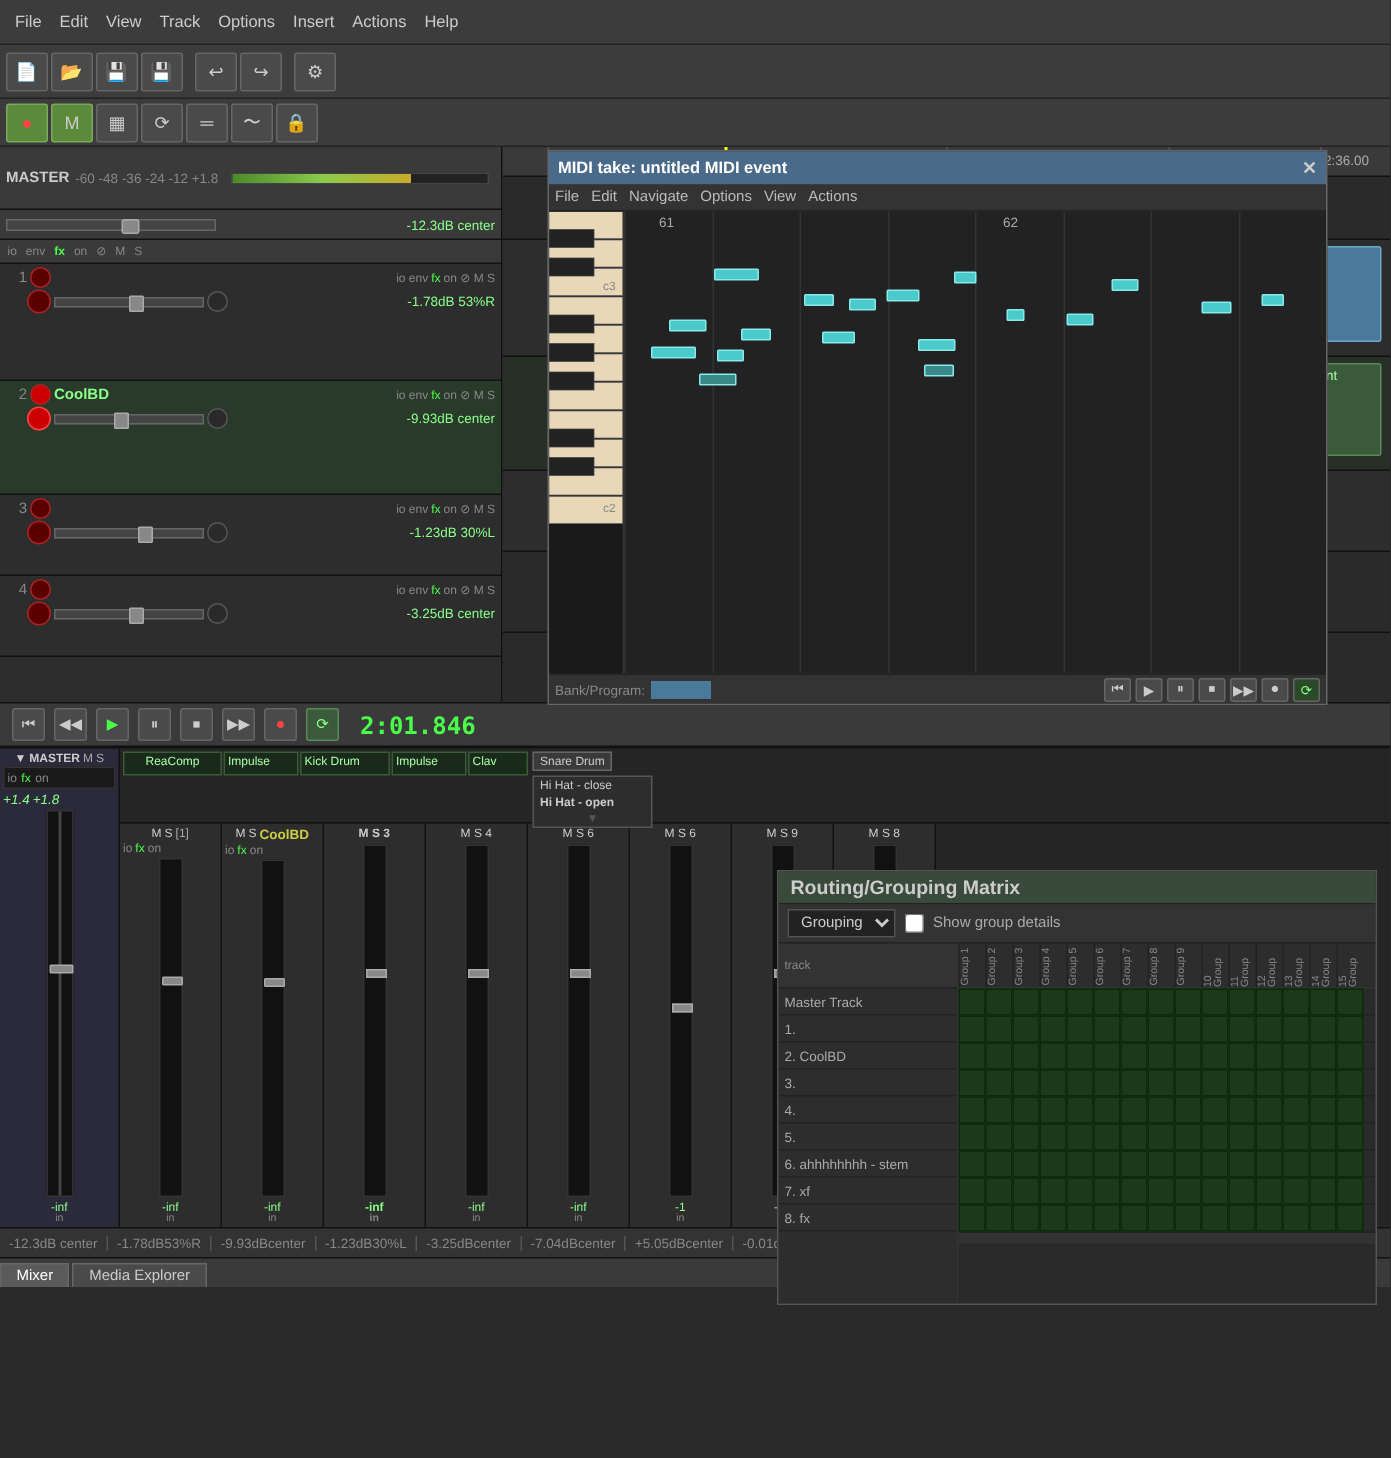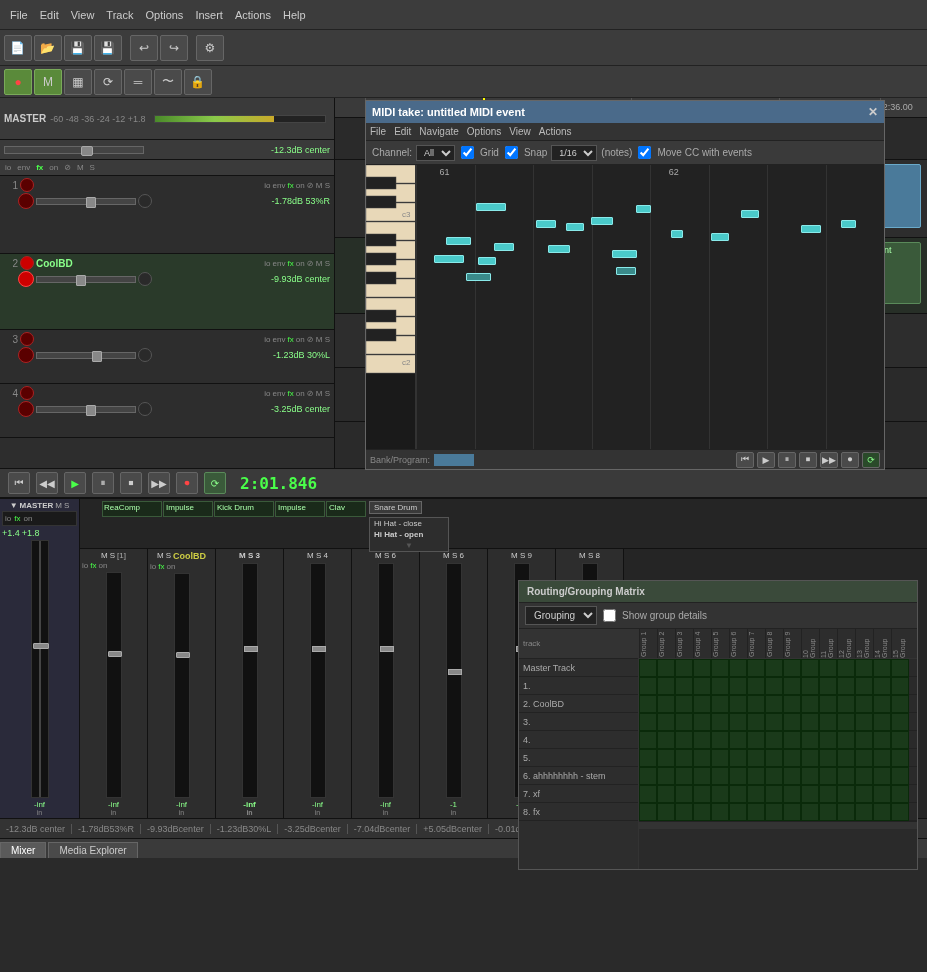--- a/index.html
+++ b/index.html
@@ -382,21 +382,21 @@
       border: 1px solid #555;
       z-index: 25;
       overflow: hidden;
     }
     #routing-titlebar {
       background: #3a4a3a;
       height: 22px;
       display: flex;
       align-items: center;
       padding: 0 8px;
-      font-size: 10px;
+      font-size: 13px;
       color: #ccc;
       font-weight: bold;
       border-bottom: 1px solid #222;
     }
     #routing-options {
       height: 26px;
       background: #333;
       display: flex;
       align-items: center;
       padding: 0 6px;
@@ -713,35 +713,35 @@
       <span style="font-size:8px;color:#aaa;">M</span>
       <span style="font-size:8px;color:#aaa;">S</span>
     </div>
     <div style="width:100%;background:#1a1a1a;border:1px solid #333;padding:2px;margin-bottom:2px;">
       <div style="font-size:8px;color:#888;display:flex;gap:3px;">
         <span>io</span>
         <span style="color:#4aff4a;">fx</span>
         <span>on</span>
       </div>
     </div>
-    <div style="display:flex;gap:2px;width:100%;">
+    <div style="display:flex;gap:2px;width:100%;font-style:italic;">
       <div style="font-size:9px;color:#8aff8a;">+1.4</div>
       <div style="font-size:9px;color:#8aff8a;">+1.8</div>
     </div>
 
     <div style="flex:1;width:18px;background:#111;border:1px solid #333;position:relative;margin:2px auto;">
       <div style="width:2px;background:#444;height:100%;margin:0 auto;"></div>
       <div style="position:absolute;width:16px;height:6px;background:#888;border:1px solid #aaa;left:1px;top:40%;border-radius:1px;"></div>
     </div>
     <div style="font-size:8px;color:#8aff8a;text-align:center;">-inf</div>
     <div style="font-size:7px;color:#888;text-align:center;">in</div>
   </div>
 
   <div style="position:absolute;top:0;left:80px;right:0;height:50px;background:#252525;border-bottom:1px solid #111;display:flex;gap:1px;padding:2px;">
-    <div style="min-width:60px;height:16px;background:#1a2a1a;border:1px solid #3a5a3a;font-size:8px;color:#aaffaa;padding:1px 1px;white-space:nowrap;overflow:hidden;margin-left:20px;">ReaComp</div>
+    <div style="min-width:60px;height:16px;background:#1a2a1a;border:1px solid #3a5a3a;font-size:8px;color:#aaffaa;padding:1px 14px;white-space:nowrap;overflow:hidden;">ReaComp</div>
     <div style="min-width:50px;height:16px;background:#1a2a1a;border:1px solid #3a5a3a;font-size:8px;color:#aaffaa;padding:1px 2px;">Impulse</div>
     <div style="min-width:60px;height:16px;background:#1a2a1a;border:1px solid #3a5a3a;font-size:8px;color:#aaffaa;padding:1px 2px;">Kick Drum</div>
     <div style="min-width:50px;height:16px;background:#1a2a1a;border:1px solid #3a5a3a;font-size:8px;color:#aaffaa;padding:1px 2px;">Impulse</div>
     <div style="min-width:40px;height:16px;background:#1a2a1a;border:1px solid #3a5a3a;font-size:8px;color:#aaffaa;padding:1px 2px;">Clav</div>
 
     <div style="position:relative;margin-left:2px;">
       <div style="background:#3a3a3a;border:1px solid #666;padding:1px 4px;font-size:8px;color:#ccc;">Snare Drum</div>
       <div style="position:absolute;top:16px;left:0;background:#2d2d2d;border:1px solid #555;z-index:30;min-width:80px;">
         <div style="padding:1px 4px;font-size:8px;color:#ccc;">Hi Hat - close</div>
         <div style="padding:1px 4px;font-size:8px;color:#ccc;font-weight:bold;">Hi Hat - open</div>
@@ -866,36 +866,20 @@
     <span>MIDI take: untitled MIDI event</span>
     <span class="close-btn">✕</span>
   </div>
   <div id="midi-menu-bar">
     <span>File</span>
     <span>Edit</span>
     <span>Navigate</span>
     <span>Options</span>
     <span>View</span>
     <span>Actions</span>
-  </div>
-  <div id="midi-options-bar">
-    <span class="midi-opt-label">Channel:</span>
-    <select class="midi-opt-select">
-      <option>All</option>
-    </select>
-    <input type="checkbox" checked="" class="midi-opt-checkbox" style="">
-    <span class="midi-opt-label">Grid</span>
-    <input type="checkbox" checked="" class="midi-opt-checkbox" style="">
-    <span class="midi-opt-label">Snap</span>
-    <select class="midi-opt-select">
-      <option>1/16</option>
-    </select>
-    <span class="midi-opt-label">(notes)</span>
-    <input type="checkbox" checked="" class="midi-opt-checkbox" style="">
-    <span class="midi-opt-label">Move CC with events</span>
   </div>
   <div id="midi-content">
 
     <div id="piano-roll-keys">
       <svg width="50" height="100%">
 
         <rect x="0" y="0" width="50" height="18" fill="#e8d8b8" stroke="#666" stroke-width="0.5"></rect>
         <rect x="0" y="19" width="50" height="18" fill="#e8d8b8" stroke="#666" stroke-width="0.5"></rect>
         <rect x="0" y="38" width="50" height="18" fill="#e8d8b8" stroke="#666" stroke-width="0.5"></rect>
         <rect x="0" y="57" width="50" height="18" fill="#e8d8b8" stroke="#666" stroke-width="0.5"></rect>

